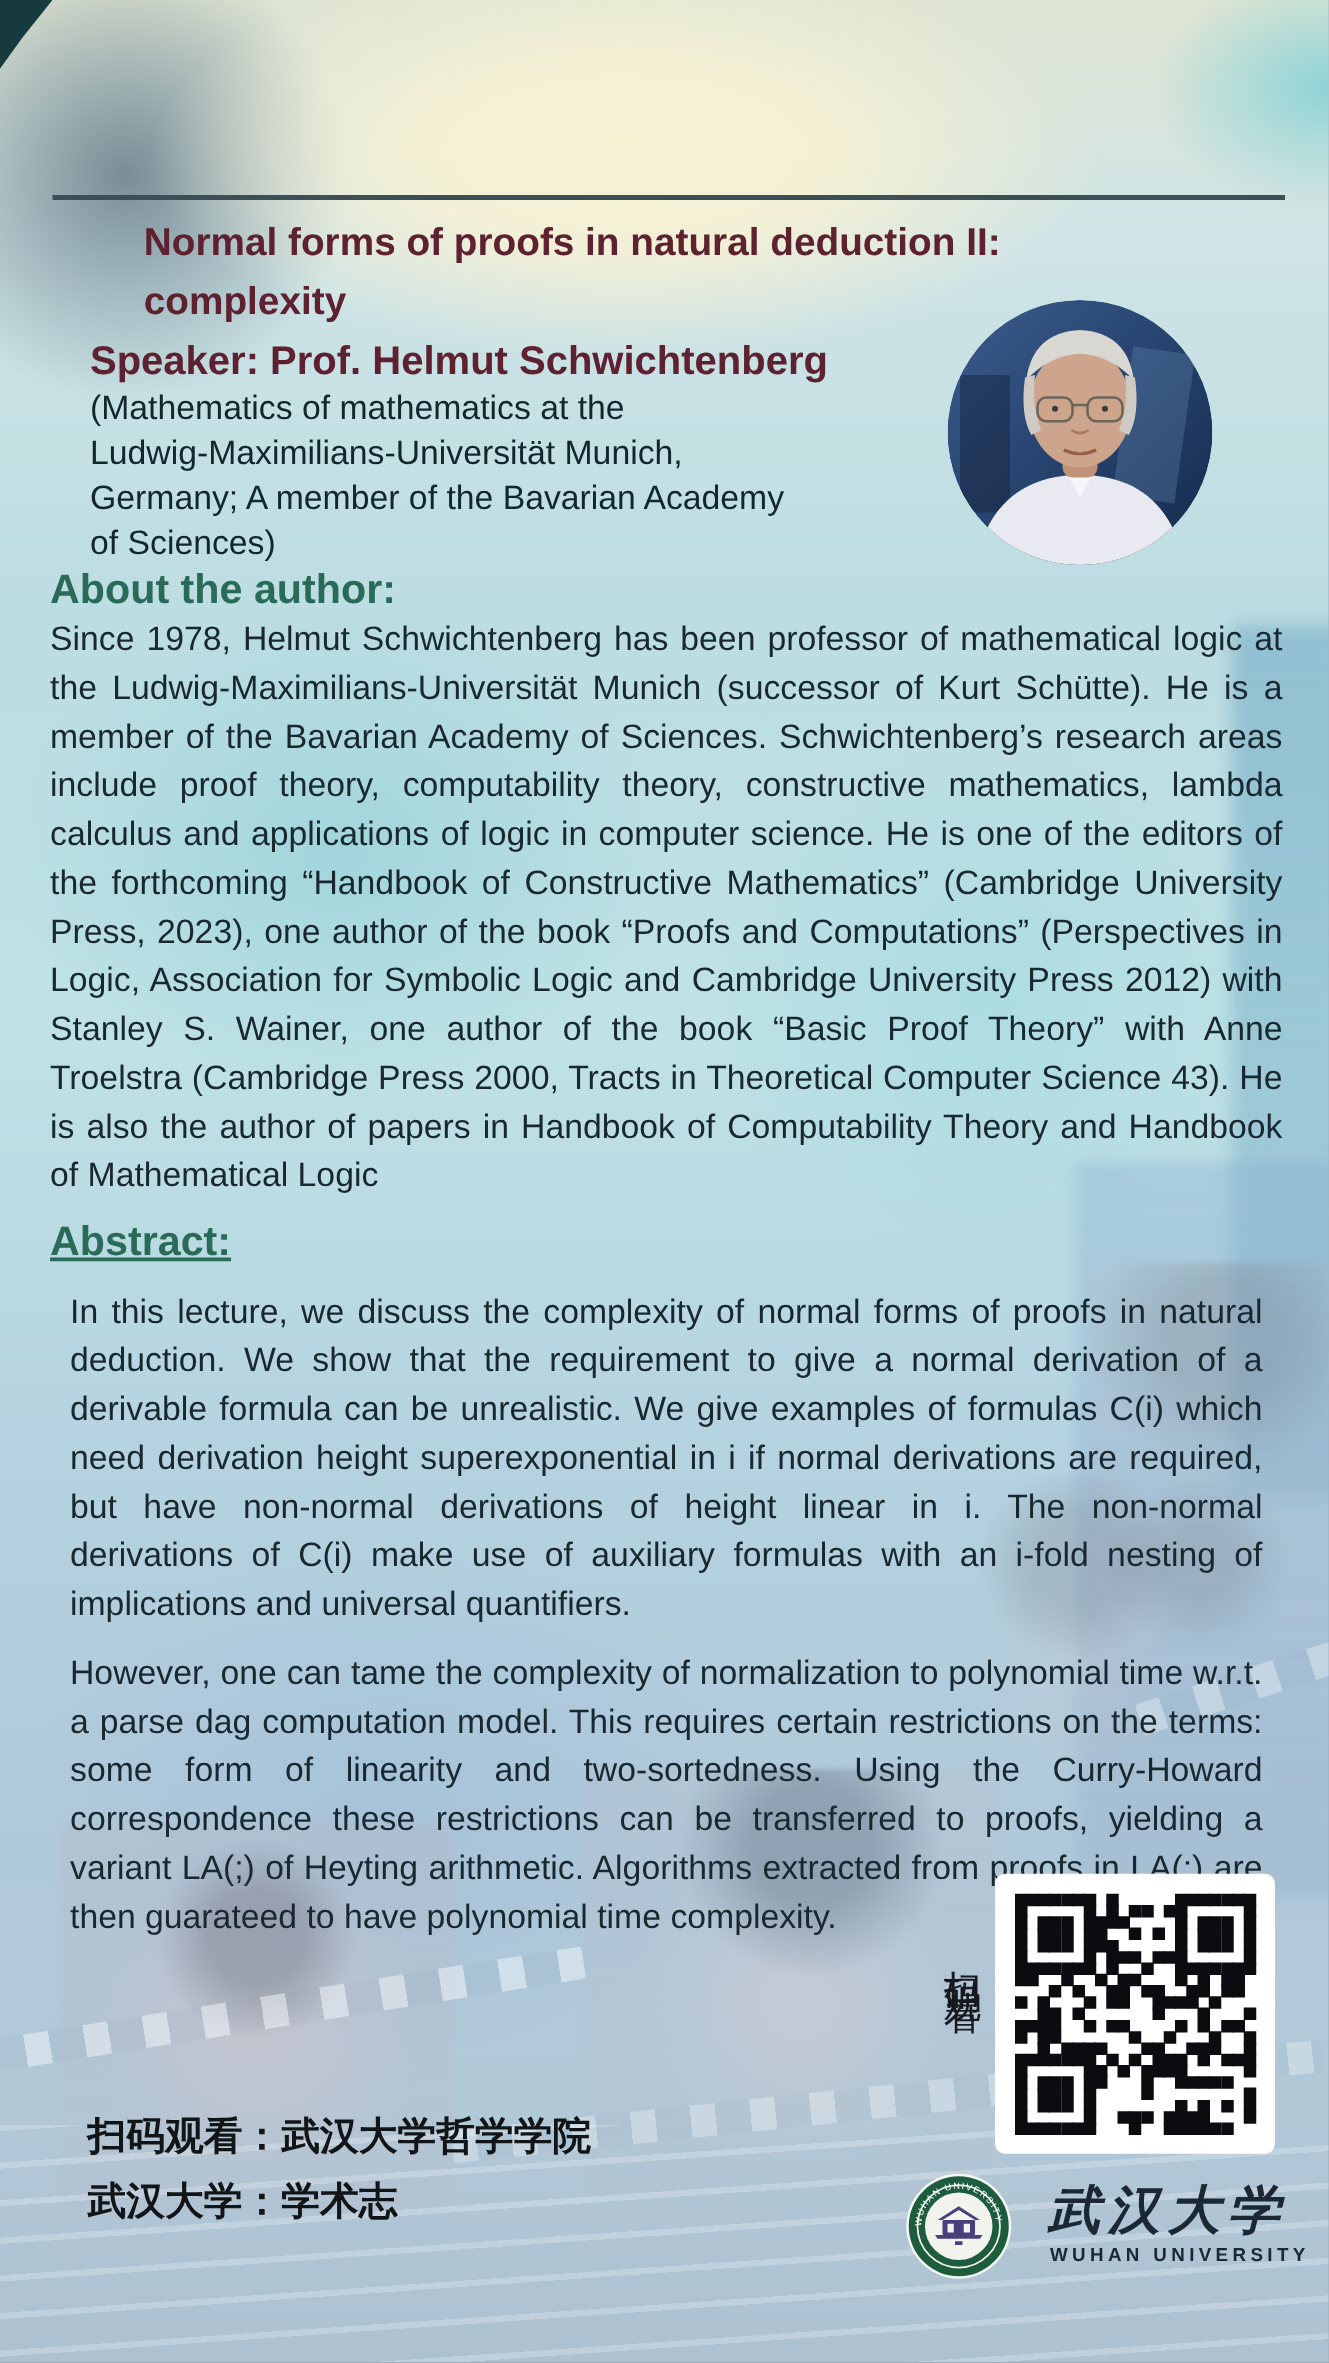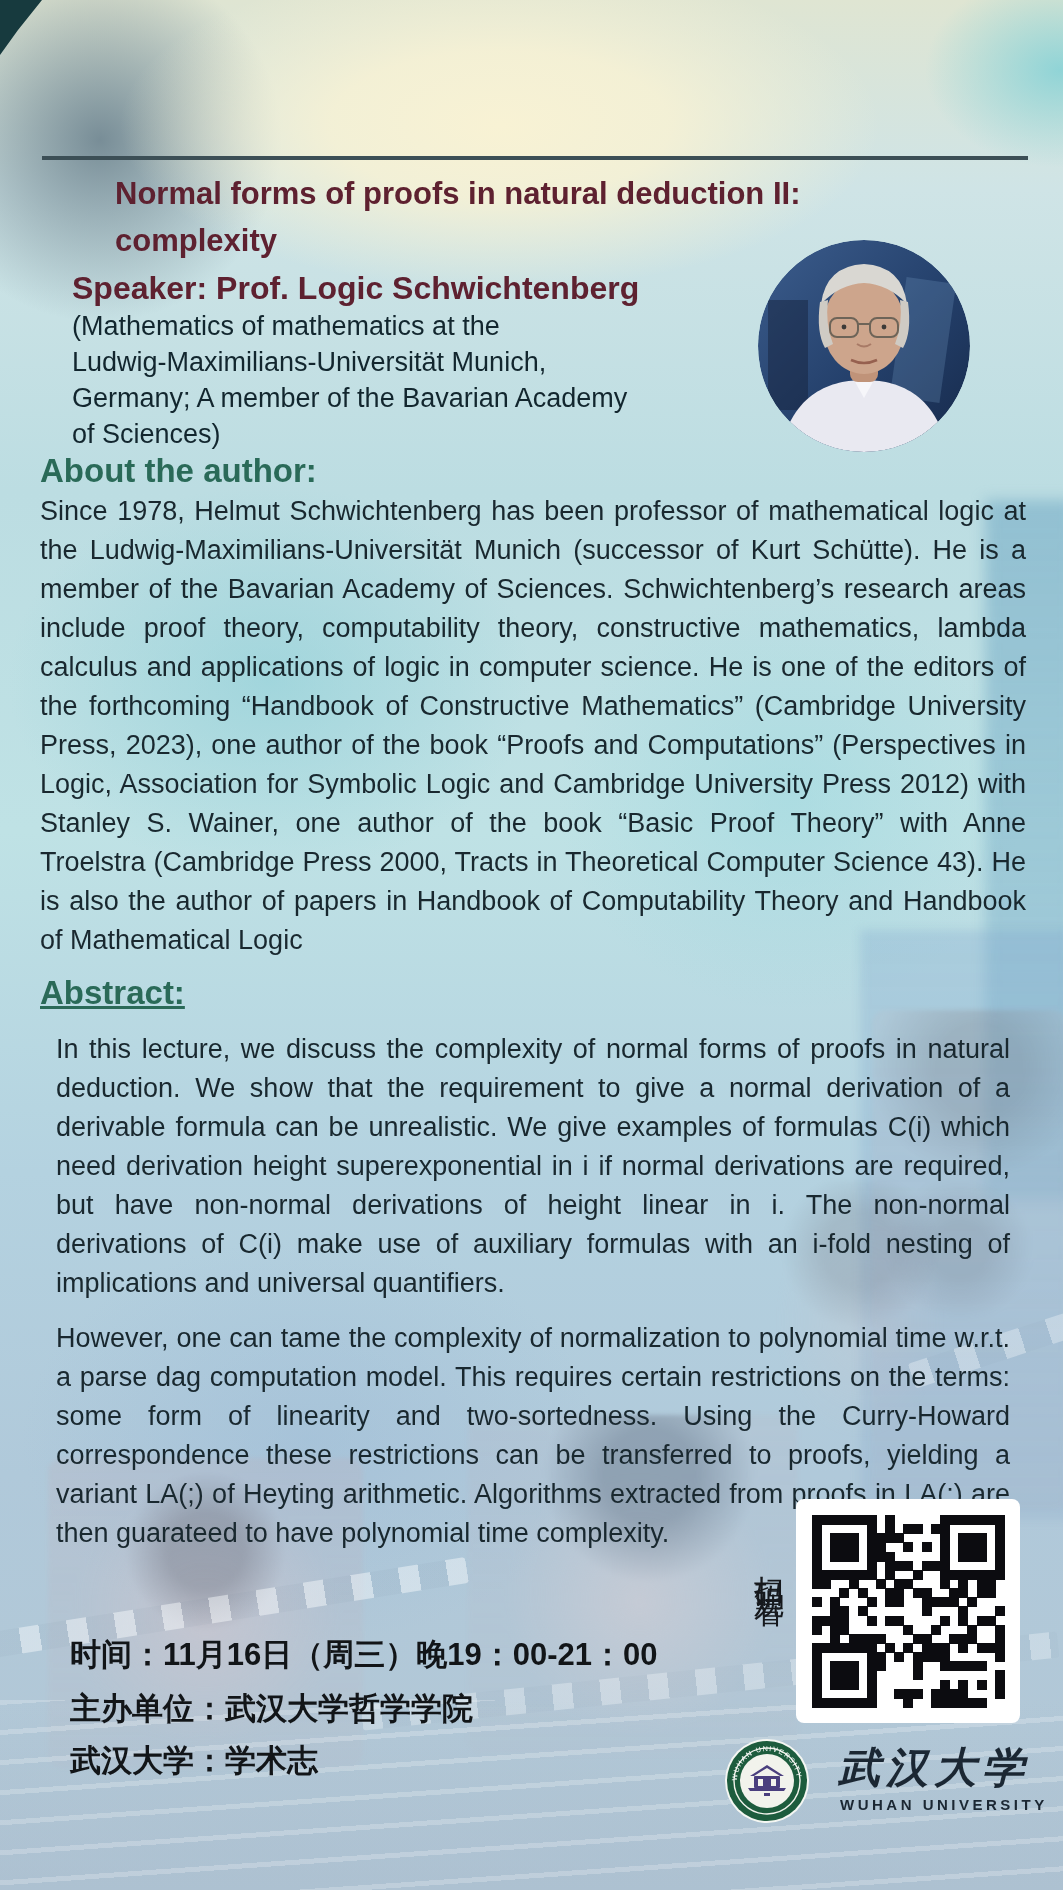--- a/index.html
+++ b/index.html
@@ -110,21 +110,21 @@
   <div class="layer portrait-fade portrait-mid-right"></div>
   <div class="layer film-strip strip1"></div>
   <div class="layer film-strip strip2"></div>
   <div class="layer film-strip strip3"></div>
   <div class="layer water"></div>
 
   <div class="layer title-rule"></div>
   <div class="layer talk-title" style="color:#5e2130;">Normal forms of proofs in natural deduction II:
 complexity</div>
 
-  <div class="layer speaker-line" style="color:#5e2130;">Speaker: Prof. Logic Schwichtenberg</div>
+  <div class="layer speaker-line" style="color:#5e2130;">Speaker: Prof. Helmut Schwichtenberg</div>
   <div class="layer affiliation" style="color:#12262e;">(Mathematics of mathematics at the
 Ludwig-Maximilians-Universität Munich,
 Germany; A member of the Bavarian Academy
 of Sciences)</div>
 
   <div class="layer photo">
     <svg width="212" height="212" viewBox="0 0 212 212">
       <defs>
         <linearGradient id="pbg" x1="0" y1="0" x2="1" y2="1">
           <stop offset="0" stop-color="#3c5d8d"></stop>
@@ -159,22 +159,21 @@
 
   <div class="layer section-heading about-heading" style="color:#2a6a58;">About the author:</div>
   <div class="layer about-text" style="color:#19282f;">Since 1978, Helmut Schwichtenberg has been professor of mathematical logic at the Ludwig-Maximilians-Universität Munich (successor of Kurt Schütte). He is a member of the Bavarian Academy of Sciences. Schwichtenberg’s research areas include proof theory, computability theory, constructive mathematics, lambda calculus and applications of logic in computer science. He is one of the editors of the forthcoming “Handbook of Constructive Mathematics” (Cambridge University Press, 2023), one author of the book “Proofs and Computations” (Perspectives in Logic, Association for Symbolic Logic and Cambridge University Press 2012) with Stanley S. Wainer, one author of the book “Basic Proof Theory” with Anne Troelstra (Cambridge Press 2000, Tracts in Theoretical Computer Science 43). He is also the author of papers in Handbook of Computability Theory and Handbook of Mathematical Logic</div>
 
   <div class="layer section-heading abstract-heading" style="color:#2a6a58;text-decoration:underline;">Abstract:</div>
   <div class="layer abstract-text" style="color:#19282f;">
     <p>In this lecture, we discuss the complexity of normal forms of proofs in natural deduction. We show that the requirement to give a normal derivation of a derivable formula can be unrealistic.  We give examples of formulas C(i) which need derivation height superexponential in i if normal derivations are required, but have non-normal derivations of height linear in i.  The non-normal derivations of C(i) make use of auxiliary formulas with an i-fold nesting of implications and universal quantifiers.</p>
     <p>However, one can tame the complexity of normalization to polynomial time w.r.t. a parse dag computation model.  This requires certain restrictions on the terms: some form of linearity and two-sortedness. Using the Curry-Howard correspondence these restrictions can be transferred to proofs, yielding a variant LA(;) of Heyting arithmetic. Algorithms extracted from proofs in LA(;) are then guarateed to have polynomial time complexity.</p>
   </div>
 
-  <div class="layer detail-line detail-time">时间：11月16日（周三）晚19：00-21：00</div>
-  <div class="layer detail-line detail-organizer">主办单位：武汉大学哲学学院</div>
+  <div class="layer detail-line detail-organizer">扫码观看：武汉大学哲学学院</div>
   <div class="layer detail-line detail-live">武汉大学：学术志</div>
 
   <div class="layer qr-caption">扫码观看</div>
   <div class="layer qr-panel">
     <div class="qr-modules">
         <i style="left:0.0px;top:0.0px;width:10px;height:10px"></i>
         <i style="left:9.1px;top:0.0px;width:10px;height:10px"></i>
         <i style="left:18.3px;top:0.0px;width:10px;height:10px"></i>
         <i style="left:27.4px;top:0.0px;width:10px;height:10px"></i>
         <i style="left:36.6px;top:0.0px;width:10px;height:10px"></i>

